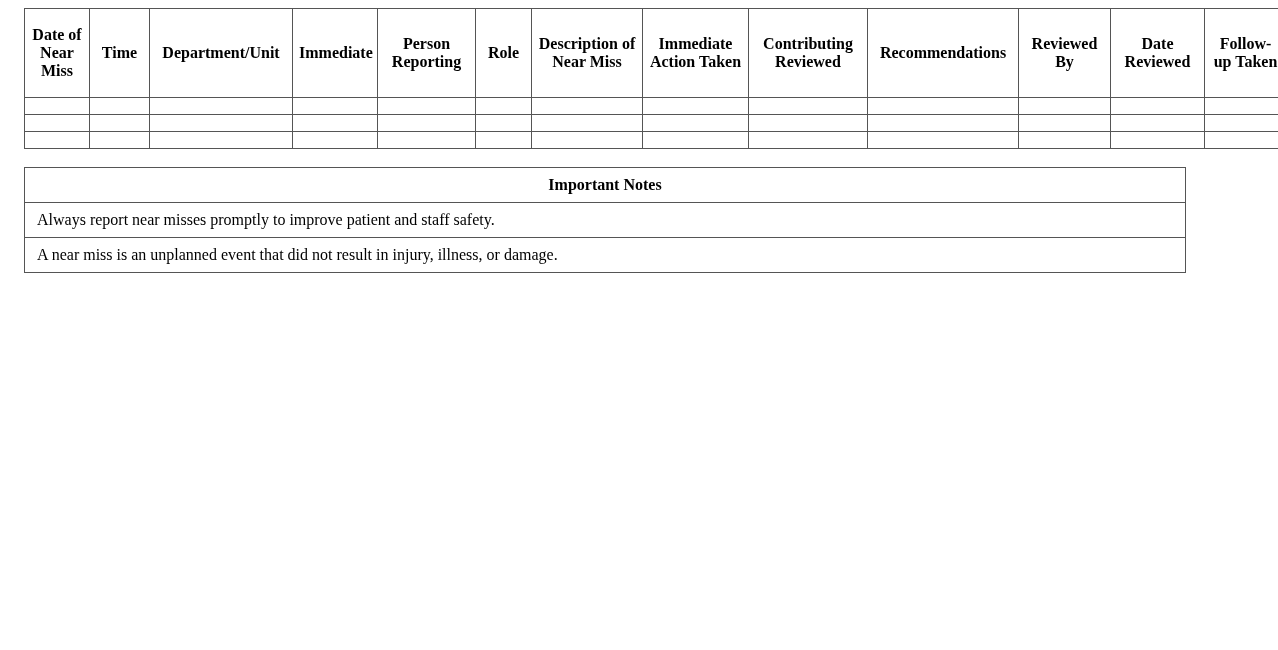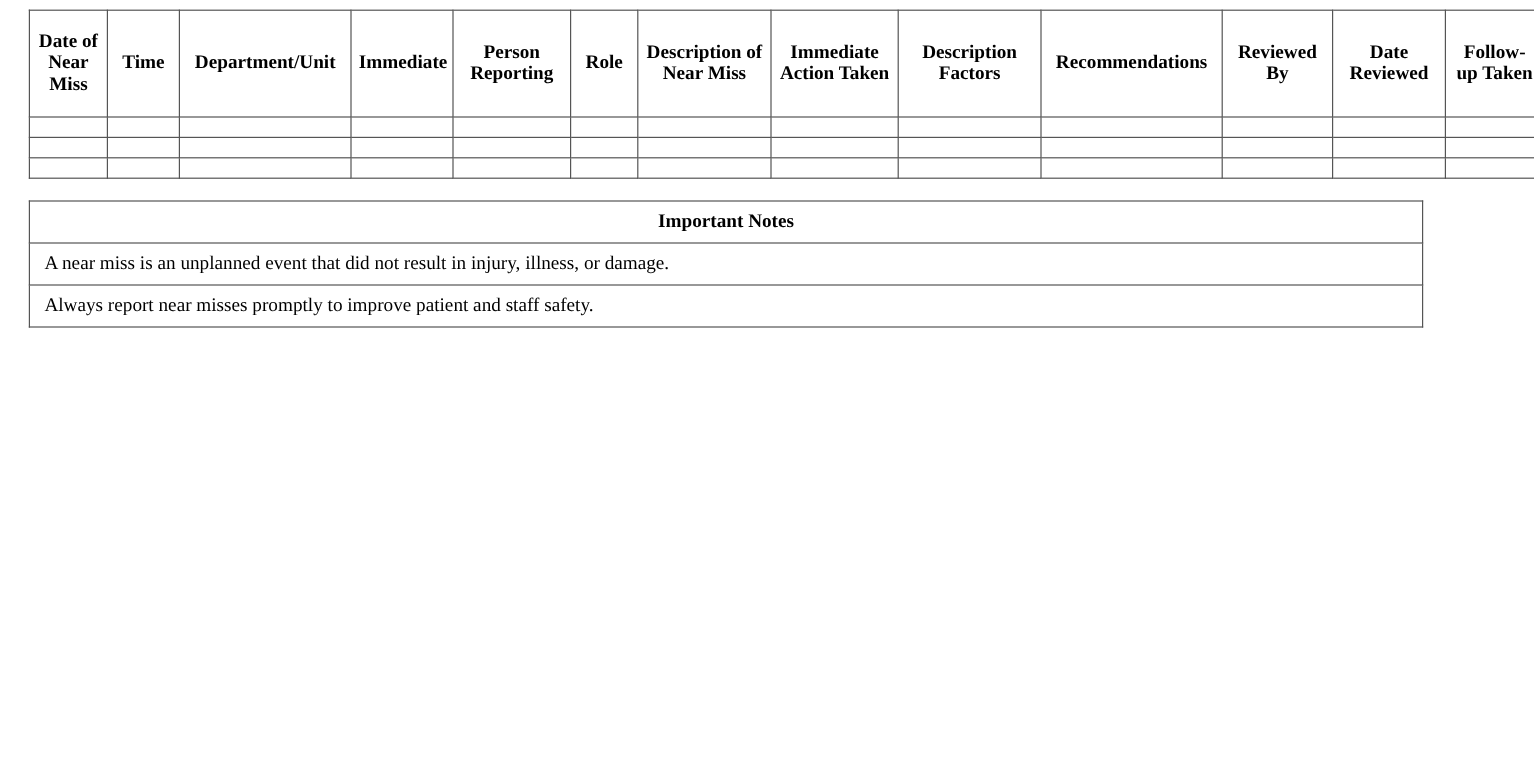--- a/index.html
+++ b/index.html
@@ -81,21 +81,21 @@
     <thead>
       <tr>
         <th>Date of Near Miss</th>
         <th>Time</th>
         <th>Department/Unit</th>
         <th>Immediate</th>
         <th>Person Reporting</th>
         <th>Role</th>
         <th>Description of Near Miss</th>
         <th>Immediate Action Taken</th>
-        <th>Description Factors</th>
+        <th>Contributing Reviewed</th>
         <th>Recommendations</th>
         <th>Reviewed By</th>
         <th>Date Reviewed</th>
         <th>Follow-up Taken</th>
       </tr>
     </thead>
     <tbody>
       <tr>
         <td></td>
         <td></td>
@@ -145,20 +145,20 @@
   </table>
 
   <table class="notes">
     <thead>
       <tr>
         <th>Important Notes</th>
       </tr>
     </thead>
     <tbody>
       <tr>
-        <td>A near miss is an unplanned event that did not result in injury, illness, or damage.</td>
+        <td>Always report near misses promptly to improve patient and staff safety.</td>
       </tr>
       <tr>
-        <td>Always report near misses promptly to improve patient and staff safety.</td>
+        <td>A near miss is an unplanned event that did not result in injury, illness, or damage.</td>
       </tr>
     </tbody>
   </table>
 </div>
 
 </body></html>

